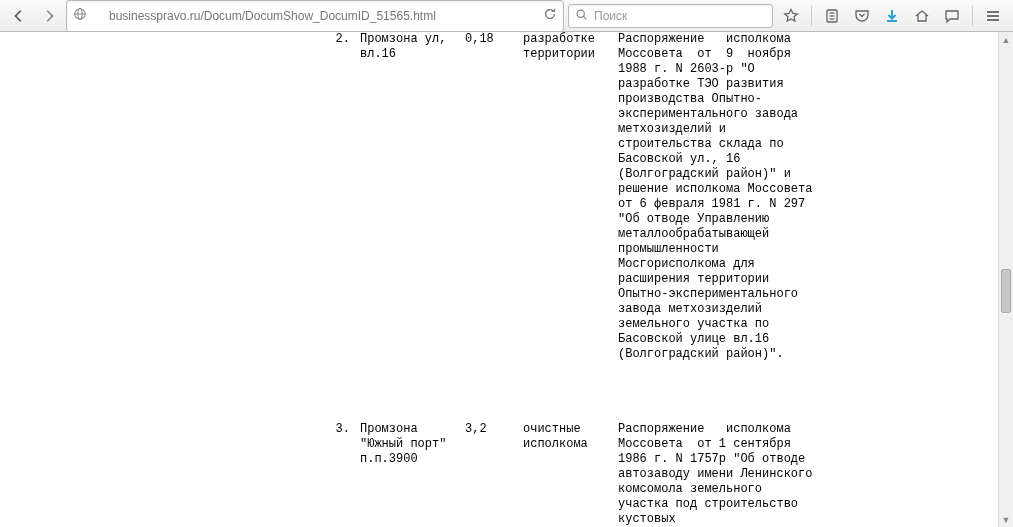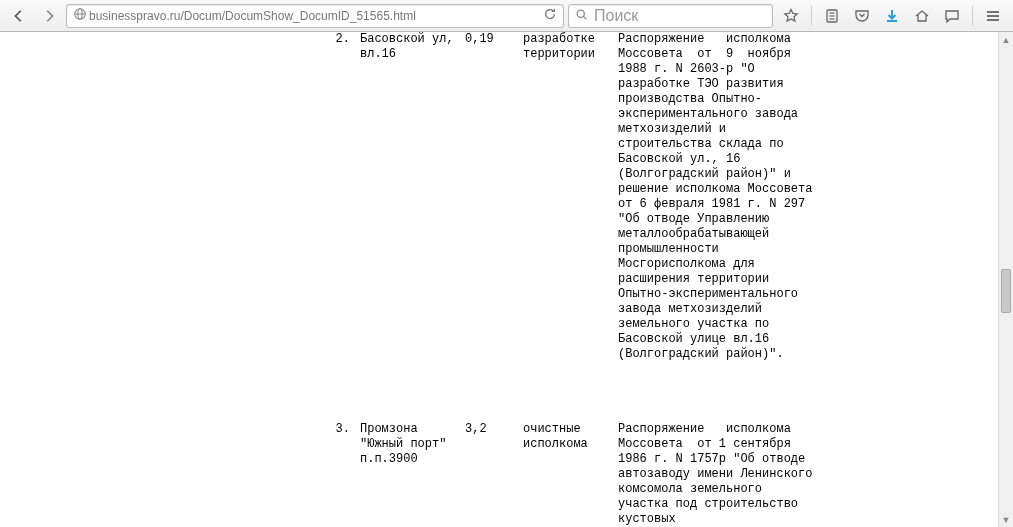--- a/index.html
+++ b/index.html
@@ -3,26 +3,26 @@
 <meta charset="utf-8">
 <style>
 * { margin: 0; padding: 0; box-sizing: border-box; }
 body { font-family: Arial, sans-serif; background: #fff; width: 1013px; height: 527px; overflow: hidden; }
 
 
 .chrome { background: linear-gradient(#f9f9f9, #eeeeee); border-bottom: 1px solid #b8b8b8; height: 32px; display: flex; align-items: center; padding: 0 6px; gap: 4px; }
 .nav-btn { width: 26px; height: 24px; display: flex; align-items: center; justify-content: center; color: #888; border-radius: 3px; }
 .nav-btn.enabled { color: #555; }
 .nav-btn svg { width: 14px; height: 14px; }
-.url-bar { flex: 1; display: flex; align-items: center; background: #fff; border: 1px solid #bbb; border-radius: 3px; height: 24px; padding: 0 6px; gap: 2px; box-shadow: inset 0 1px 2px rgba(0,0,0,0.08); }
+.url-bar { flex: 1; display: flex; align-items: center; background: #fff; border: 1px solid #bbb; border-radius: 3px; height: 32px; padding: 0 6px; gap: 22px; box-shadow: inset 0 1px 2px rgba(0,0,0,0.08); }
 .url-bar .globe { color: #888; }
 .url-text { flex: 1; font-size: 12px; color: #777; white-space: nowrap; overflow: hidden; }
 .reload { color: #777; }
 .search-bar { width: 205px; display: flex; align-items: center; background: #fff; border: 1px solid #bbb; border-radius: 3px; height: 24px; padding: 0 6px; gap: 6px; box-shadow: inset 0 1px 2px rgba(0,0,0,0.08); }
-.search-bar input { border: none; outline: none; font-size: 16px; color: #333; width: 100%; background: transparent; }
+.search-bar input { border: none; outline: none; font-size: 12px; color: #333; width: 100%; background: transparent; }
 .search-bar input::placeholder { color: #999; }
 .icons { display: flex; align-items: center; gap: 6px; padding: 0 2px; }
 .icon { width: 24px; height: 24px; display: flex; align-items: center; justify-content: center; color: #666; }
 .icon svg { width: 16px; height: 16px; }
 .icon.blue { color: #2aa0dd; }
 .sep { width: 1px; height: 20px; background: #ccc; margin: 0 2px; }
 
 
 .page { background: #fff; height: calc(527px - 32px); overflow: hidden; position: relative; }
 .vscroll { position: absolute; right: 0; top: 0; width: 15px; height: 100%; background: #f0f0f0; border-left: 1px solid #ddd; display: flex; flex-direction: column; align-items: center; }
@@ -121,22 +121,22 @@
         </svg>
     </div>
   </div>
 </div>
 
 <div class="page">
   <table class="tbl">
     <tbody>
         <tr>
       <td class="col-num">2.</td>
-      <td class="col-addr">Басовской ул, вл.16</td>
-      <td class="col-val">0,19</td>
+      <td class="col-addr">Промзона ул, вл.16</td>
+      <td class="col-val">0,18</td>
       <td class="col-purpose">разработке территории</td>
       <td class="col-basis">Распоряжение   исполкома Моссовета  от  9  ноября 1988 г. N 2603-р "О разработке ТЭО развития производства Опытно-экспериментального завода метхозизделий и строительства склада по Басовской ул., 16 (Волгоградский район)" и решение исполкома Моссовета от 6 февраля 1981 г. N 297 "Об отводе Управлению металлообрабатывающей промышленности Мосгорисполкома для расширения территории Опытно-экспериментального завода метхозизделий земельного участка по Басовской улице вл.16 (Волгоградский район)".</td>
     </tr>
     <tr>
           <td colspan="5" class="gap"></td>
         </tr>
     <tr>
       <td class="col-num">3.</td>
       <td class="col-addr">Промзона "Южный порт" п.п.3900</td>
       <td class="col-val">3,2</td>

